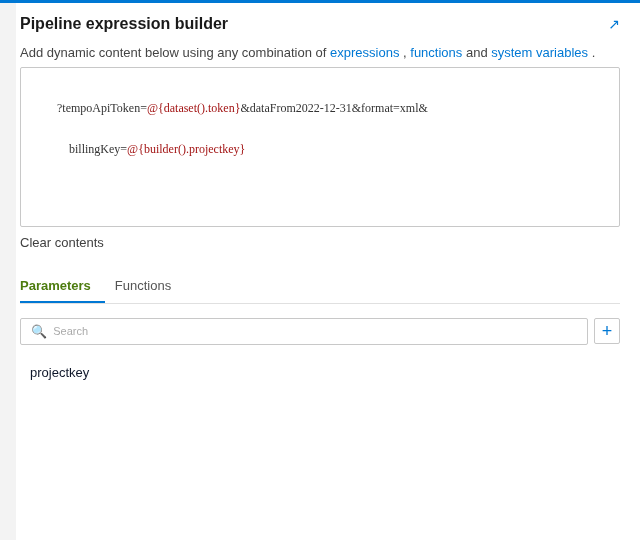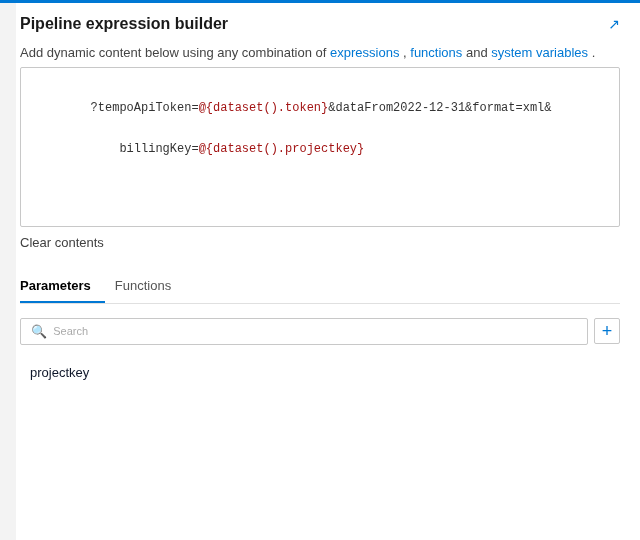--- a/index.html
+++ b/index.html
@@ -56,21 +56,21 @@
       color: #0078d4;
       text-decoration: none;
     }
 
     .expression-content {
       width: 100%;
       min-height: 160px;
       border: 1px solid #c8c8c8;
       border-radius: 2px;
       padding: 10px 12px;
-      font-family: Liberation Mono, monospace;
+      font-family: Liberation Serif, serif;
       font-size: 12px;
       line-height: 1.7;
       overflow-y: auto;
       position: relative;
     }
 
     .expr-text {
       white-space: pre-wrap;
       word-break: break-all;
     }
@@ -104,21 +104,21 @@
       padding: 6px 14px 8px 0;
       font-size: 13px;
       cursor: pointer;
       color: #555;
       border-bottom: 2px solid transparent;
       margin-right: 10px;
       font-weight: 400;
     }
 
     .tab.active {
-      color: #000000;
+      color: #4d7c0f;
       border-bottom: 2px solid #0078d4;
       font-weight: 600;
     }
 
     .search-row {
       display: flex;
       align-items: center;
       gap: 6px;
       margin-bottom: 10px;
     }
@@ -205,21 +205,21 @@
       <span>, </span>
       <a href="#">functions</a>
       <span> and </span>
       <a href="#">system variables</a>
       <span>.</span>
     </div>
 
     <div class="expression-content">
       <div class="expr-text">
         <span class="expr-static">?tempoApiToken=</span><span class="expr-dynamic">@{dataset().token}</span><span class="expr-static">&amp;dataFrom2022-12-31&amp;format=xml&amp;</span><br>
-        <span class="expr-static">&nbsp;&nbsp;&nbsp;&nbsp;billingKey=</span><span class="expr-dynamic">@{dataset().projectkey}</span>
+        <span class="expr-static">&nbsp;&nbsp;&nbsp;&nbsp;billingKey=</span><span class="expr-dynamic">@{builder().projectkey}</span>
       </div>
     </div>
 
     <button class="clear-link">Clear contents</button>
 
     <div class="tabs-section">
       <div class="tabs-header">
         <div class="tab active">Parameters</div>
         <div class="tab">Functions</div>
       </div>

